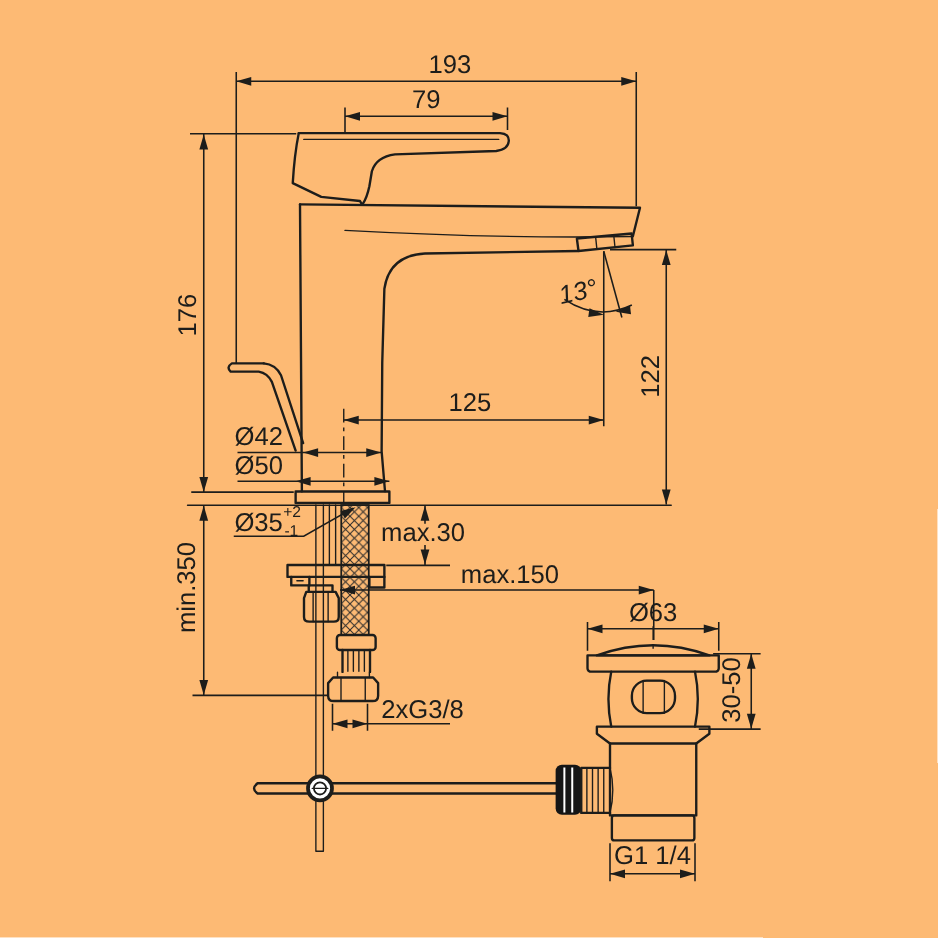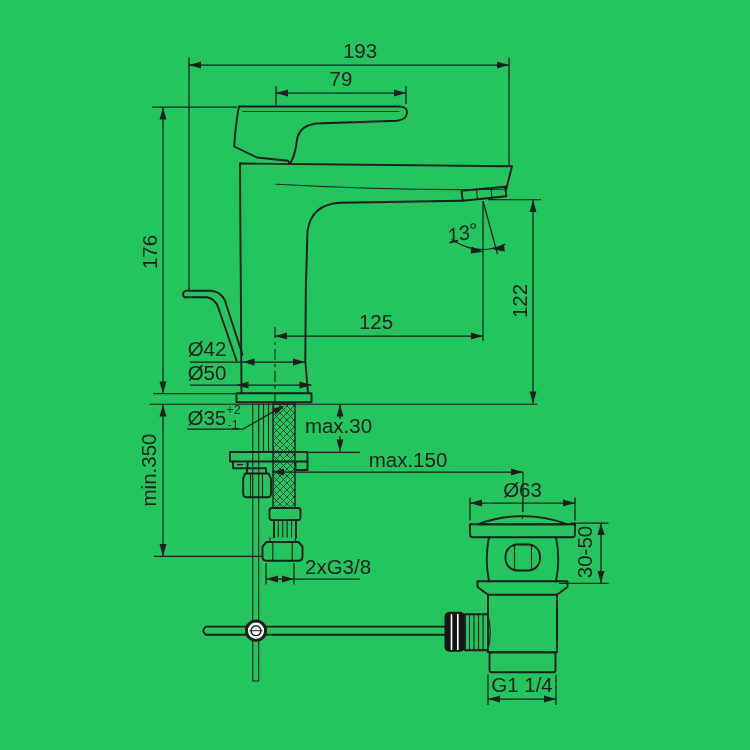--- a/index.html
+++ b/index.html
@@ -1,16 +1,16 @@
 <!DOCTYPE html>
 <html><head>
 <meta charset="utf-8">
 <style>
   html,body{margin:0;padding:0;background:#ffffff;}
-  .stage{width:750px;height:750px;background:#22c55e;position:relative;overflow:hidden;}
+  .stage{width:750px;height:750px;background:#fdba74;position:relative;overflow:hidden;}
   svg{display:block;}
   .outline{fill:none;stroke:#1d1d1b;stroke-width:1.9;stroke-linejoin:round;stroke-linecap:round;}
   .thin{fill:none;stroke:#1d1d1b;stroke-width:1.1;stroke-linecap:round;}
   .dim{fill:none;stroke:#1d1d1b;stroke-width:1.25;}
   .cl{fill:none;stroke:#1d1d1b;stroke-width:1.1;stroke-dasharray:11 4 3 4;}
   .arrow{fill:#1d1d1b;stroke:none;}
   .lbl{font-family:"Liberation Sans",sans-serif;font-size:20.5px;fill:#1d1d1b;}
   .lbl-sm{font-family:"Liberation Sans",sans-serif;font-size:12.5px;fill:#1d1d1b;}
   .it{font-style:italic;}
 </style>

